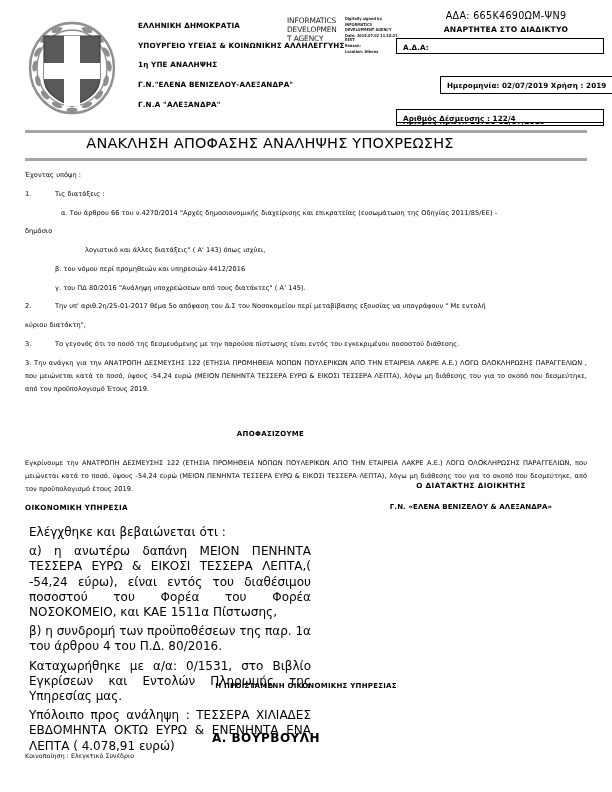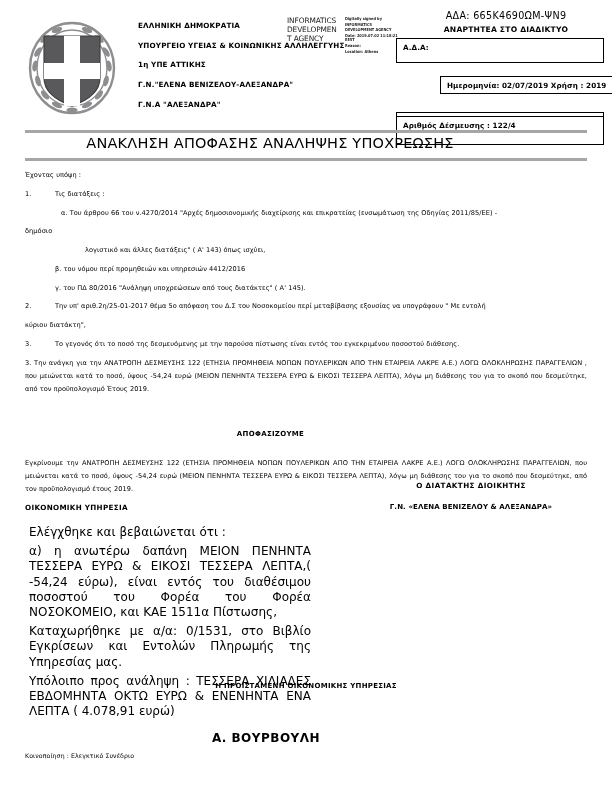--- a/index.html
+++ b/index.html
@@ -112,24 +112,24 @@
     width: 208px;
     border: 1px solid #000;
     box-sizing: border-box;
     font-size: 7.2px;
     font-weight: bold;
     padding: 4px 6px 3px 6px;
     background: #fff;
     white-space: nowrap;
     letter-spacing: 0.1px;
   }
-  #box-ada   { top: 38px;  height: 25px; }
+  #box-ada   { top: 38px;  height: 16px; }
   #box-date  { top: 76px;  height: 18px; margin-left: 44px; }
   #box-prot  { top: 112px;  height: 14px; }
-  #box-desm  { top: 116px; height: 29px; }
+  #box-desm  { top: 109px; height: 14px; }
 
   
   .rule {
     position: absolute;
     left: 25px;
     width: 562px;
     height: 3px;
     background: #a6a6a6;
   }
   #rule-top    { top: 130px; }
@@ -292,21 +292,21 @@
       <path d="M20,20 L76,20 L76,62 Q76,80 48,90 Q20,80 20,62 Z" fill="#59595b" stroke="#3f3f41" stroke-width="1.2"></path>
       <g fill="#ffffff">
         <rect x="40" y="20" width="16" height="70"></rect>
         <rect x="20" y="47" width="56" height="16"></rect>
       </g>
     </svg>
 
     <div class="org-block">
       <div class="org-line">ΕΛΛΗΝΙΚΗ ΔΗΜΟΚΡΑΤΙΑ</div>
       <div class="org-line">ΥΠΟΥΡΓΕΙΟ ΥΓΕΙΑΣ &amp; ΚΟΙΝΩΝΙΚΗΣ ΑΛΛΗΛΕΓΓΥΗΣ</div>
-      <div class="org-line">1η ΥΠΕ ΑΤΤΙΚΗΣ</div>
+      <div class="org-line">1η ΥΠΕ ΑΝΑΛΗΨΗΣ</div>
       <div class="org-line">Γ.Ν."ΕΛΕΝΑ ΒΕΝΙΖΕΛΟΥ-ΑΛΕΞΑΝΔΡΑ"</div>
       <div class="org-line">Γ.Ν.Α "ΑΛΕΞΑΝΔΡΑ"</div>
     </div>
 
     <div class="ida-stamp">
       <div class="ida-latin">
         <div>INFORMATICS</div>
         <div>DEVELOPMEN</div>
         <div>T AGENCY</div>
       </div>
@@ -359,20 +359,21 @@
 
   <div class="para" id="para-need">3. Την ανάγκη για την ΑΝΑΤΡΟΠΗ ΔΕΣΜΕΥΣΗΣ 122 (ΕΤΗΣΙΑ ΠΡΟΜΗΘΕΙΑ ΝΟΠΩΝ ΠΟΥΛΕΡΙΚΩΝ ΑΠΟ ΤΗΝ ΕΤΑΙΡΕΙΑ ΛΑΚΡΕ Α.Ε.) ΛΟΓΩ ΟΛΟΚΛΗΡΩΣΗΣ ΠΑΡΑΓΓΕΛΙΩΝ , που μειώνεται κατά το ποσό, ύψους -54,24 ευρώ (ΜΕΙΟΝ ΠΕΝΗΝΤΑ ΤΕΣΣΕΡΑ ΕΥΡΩ &amp; ΕΙΚΟΣΙ ΤΕΣΣΕΡΑ ΛΕΠΤΑ), λόγω μη διάθεσης του για το σκοπό που δεσμεύτηκε, από τον προϋπολογισμό Έτους 2019.</div>
 
   <div class="center-bold" id="apofasizoume">ΑΠΟΦΑΣΙΖΟΥΜΕ</div>
   <div class="para" id="para-decision">Εγκρίνουμε την ΑΝΑΤΡΟΠΗ ΔΕΣΜΕΥΣΗΣ 122 (ΕΤΗΣΙΑ ΠΡΟΜΗΘΕΙΑ ΝΟΠΩΝ ΠΟΥΛΕΡΙΚΩΝ ΑΠΟ ΤΗΝ ΕΤΑΙΡΕΙΑ ΛΑΚΡΕ Α.Ε.) ΛΟΓΩ ΟΛΟΚΛΗΡΩΣΗΣ ΠΑΡΑΓΓΕΛΙΩΝ, που μειώνεται κατά το ποσό, ύψους -54,24 ευρώ (ΜΕΙΟΝ ΠΕΝΗΝΤΑ ΤΕΣΣΕΡΑ ΕΥΡΩ &amp; ΕΙΚΟΣΙ ΤΕΣΣΕΡΑ ΛΕΠΤΑ), λόγω μη διάθεσης του για το σκοπό που δεσμεύτηκε, από τον προϋπολογισμό έτους 2019.</div>
 
   <div class="col-left">
     <div class="col-head">ΟΙΚΟΝΟΜΙΚΗ ΥΠΗΡΕΣΙΑ</div>
     <div class="col-line">Ελέγχθηκε και βεβαιώνεται ότι :</div>
     <div class="col-line">α) η ανωτέρω δαπάνη ΜΕΙΟΝ ΠΕΝΗΝΤΑ ΤΕΣΣΕΡΑ ΕΥΡΩ &amp; ΕΙΚΟΣΙ ΤΕΣΣΕΡΑ ΛΕΠΤΑ,( -54,24 εύρω), είναι εντός του διαθέσιμου ποσοστού του Φορέα του Φορέα ΝΟΣΟΚΟΜΕΙΟ, και ΚΑΕ 1511α Πίστωσης,</div>
+    <div class="col-line">β) η συνδρομή των προϋποθέσεων της παρ. 1α του άρθρου 4 του Π.Δ. 80/2016.</div>
     <div class="col-line">Καταχωρήθηκε με α/α: 0/1531, στο Βιβλίο Εγκρίσεων και Εντολών Πληρωμής της Υπηρεσίας μας.</div>
     <div class="col-line">Υπόλοιπο προς ανάληψη : ΤΕΣΣΕΡΑ ΧΙΛΙΑΔΕΣ ΕΒΔΟΜΗΝΤΑ ΟΚΤΩ ΕΥΡΩ &amp; ΕΝΕΝΗΝΤΑ ΕΝΑ ΛΕΠΤΑ ( 4.078,91 ευρώ)</div>
   </div>
 
   <div class="col-right">
     <div class="col-head right-head">Ο ΔΙΑΤΑΚΤΗΣ ΔΙΟΙΚΗΤΗΣ</div>
     <div class="col-sub">Γ.Ν. «ΕΛΕΝΑ ΒΕΝΙΖΕΛΟΥ &amp; ΑΛΕΞΑΝΔΡΑ»</div>
   </div>
 
   <div class="center-bold" id="prois">Η ΠΡΟΙΣΤΑΜΕΝΗ ΟΙΚΟΝΟΜΙΚΗΣ ΥΠΗΡΕΣΙΑΣ</div>

